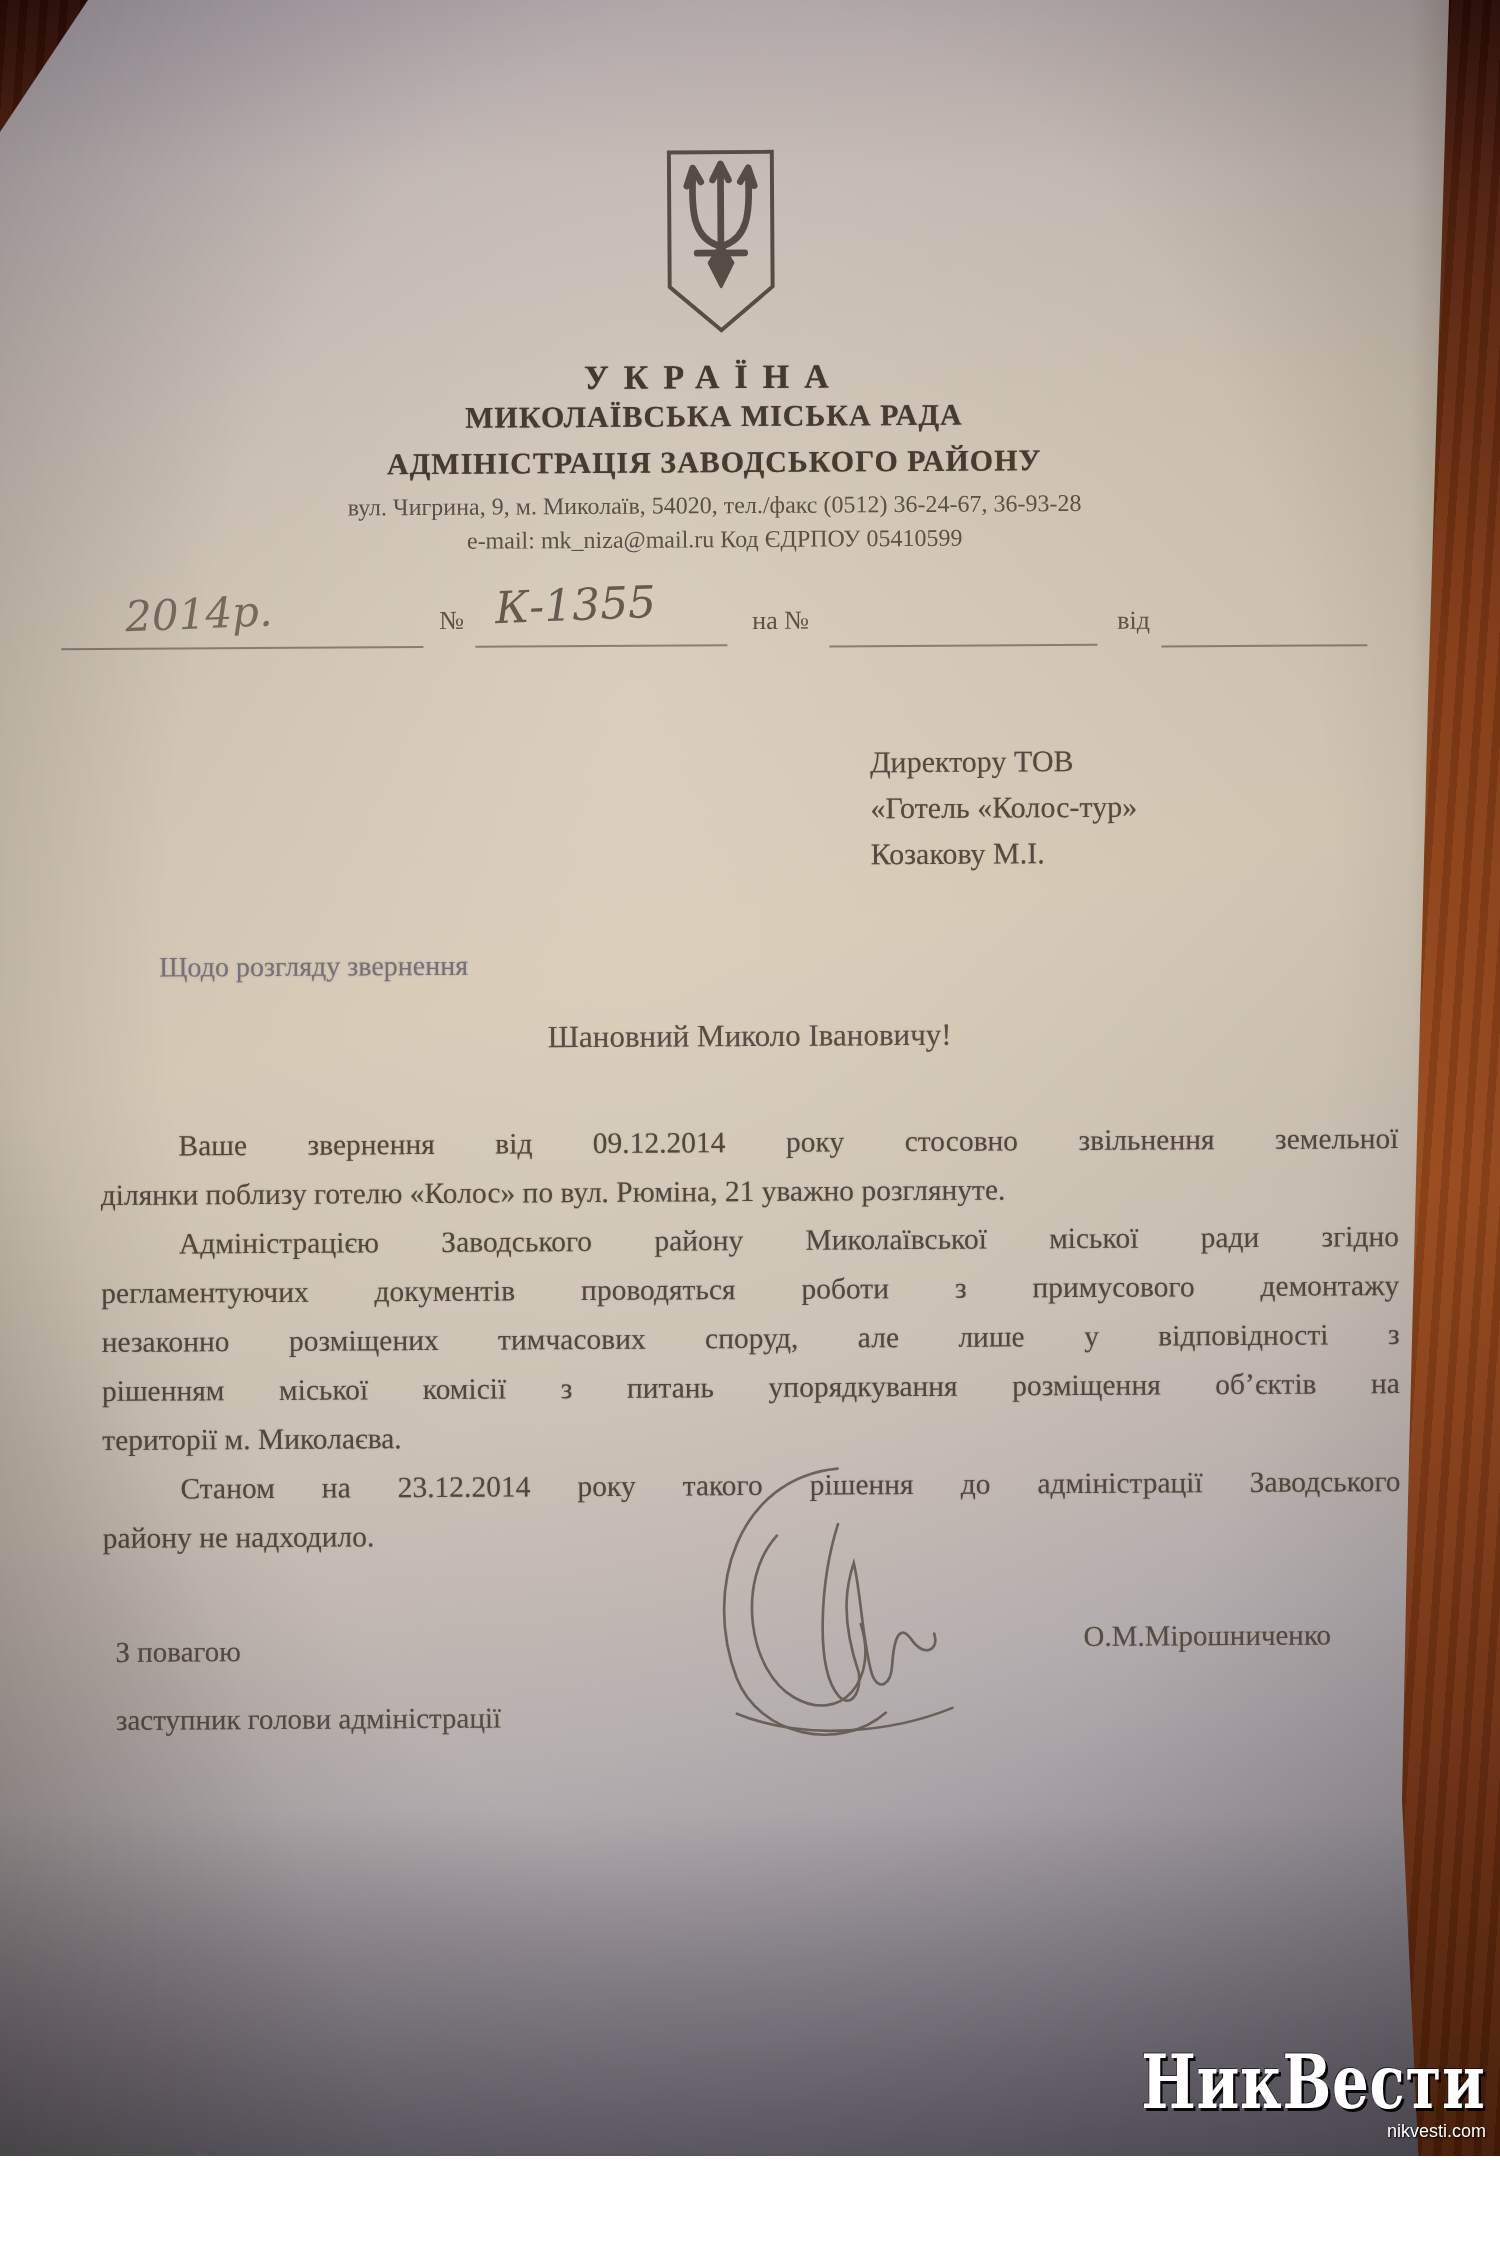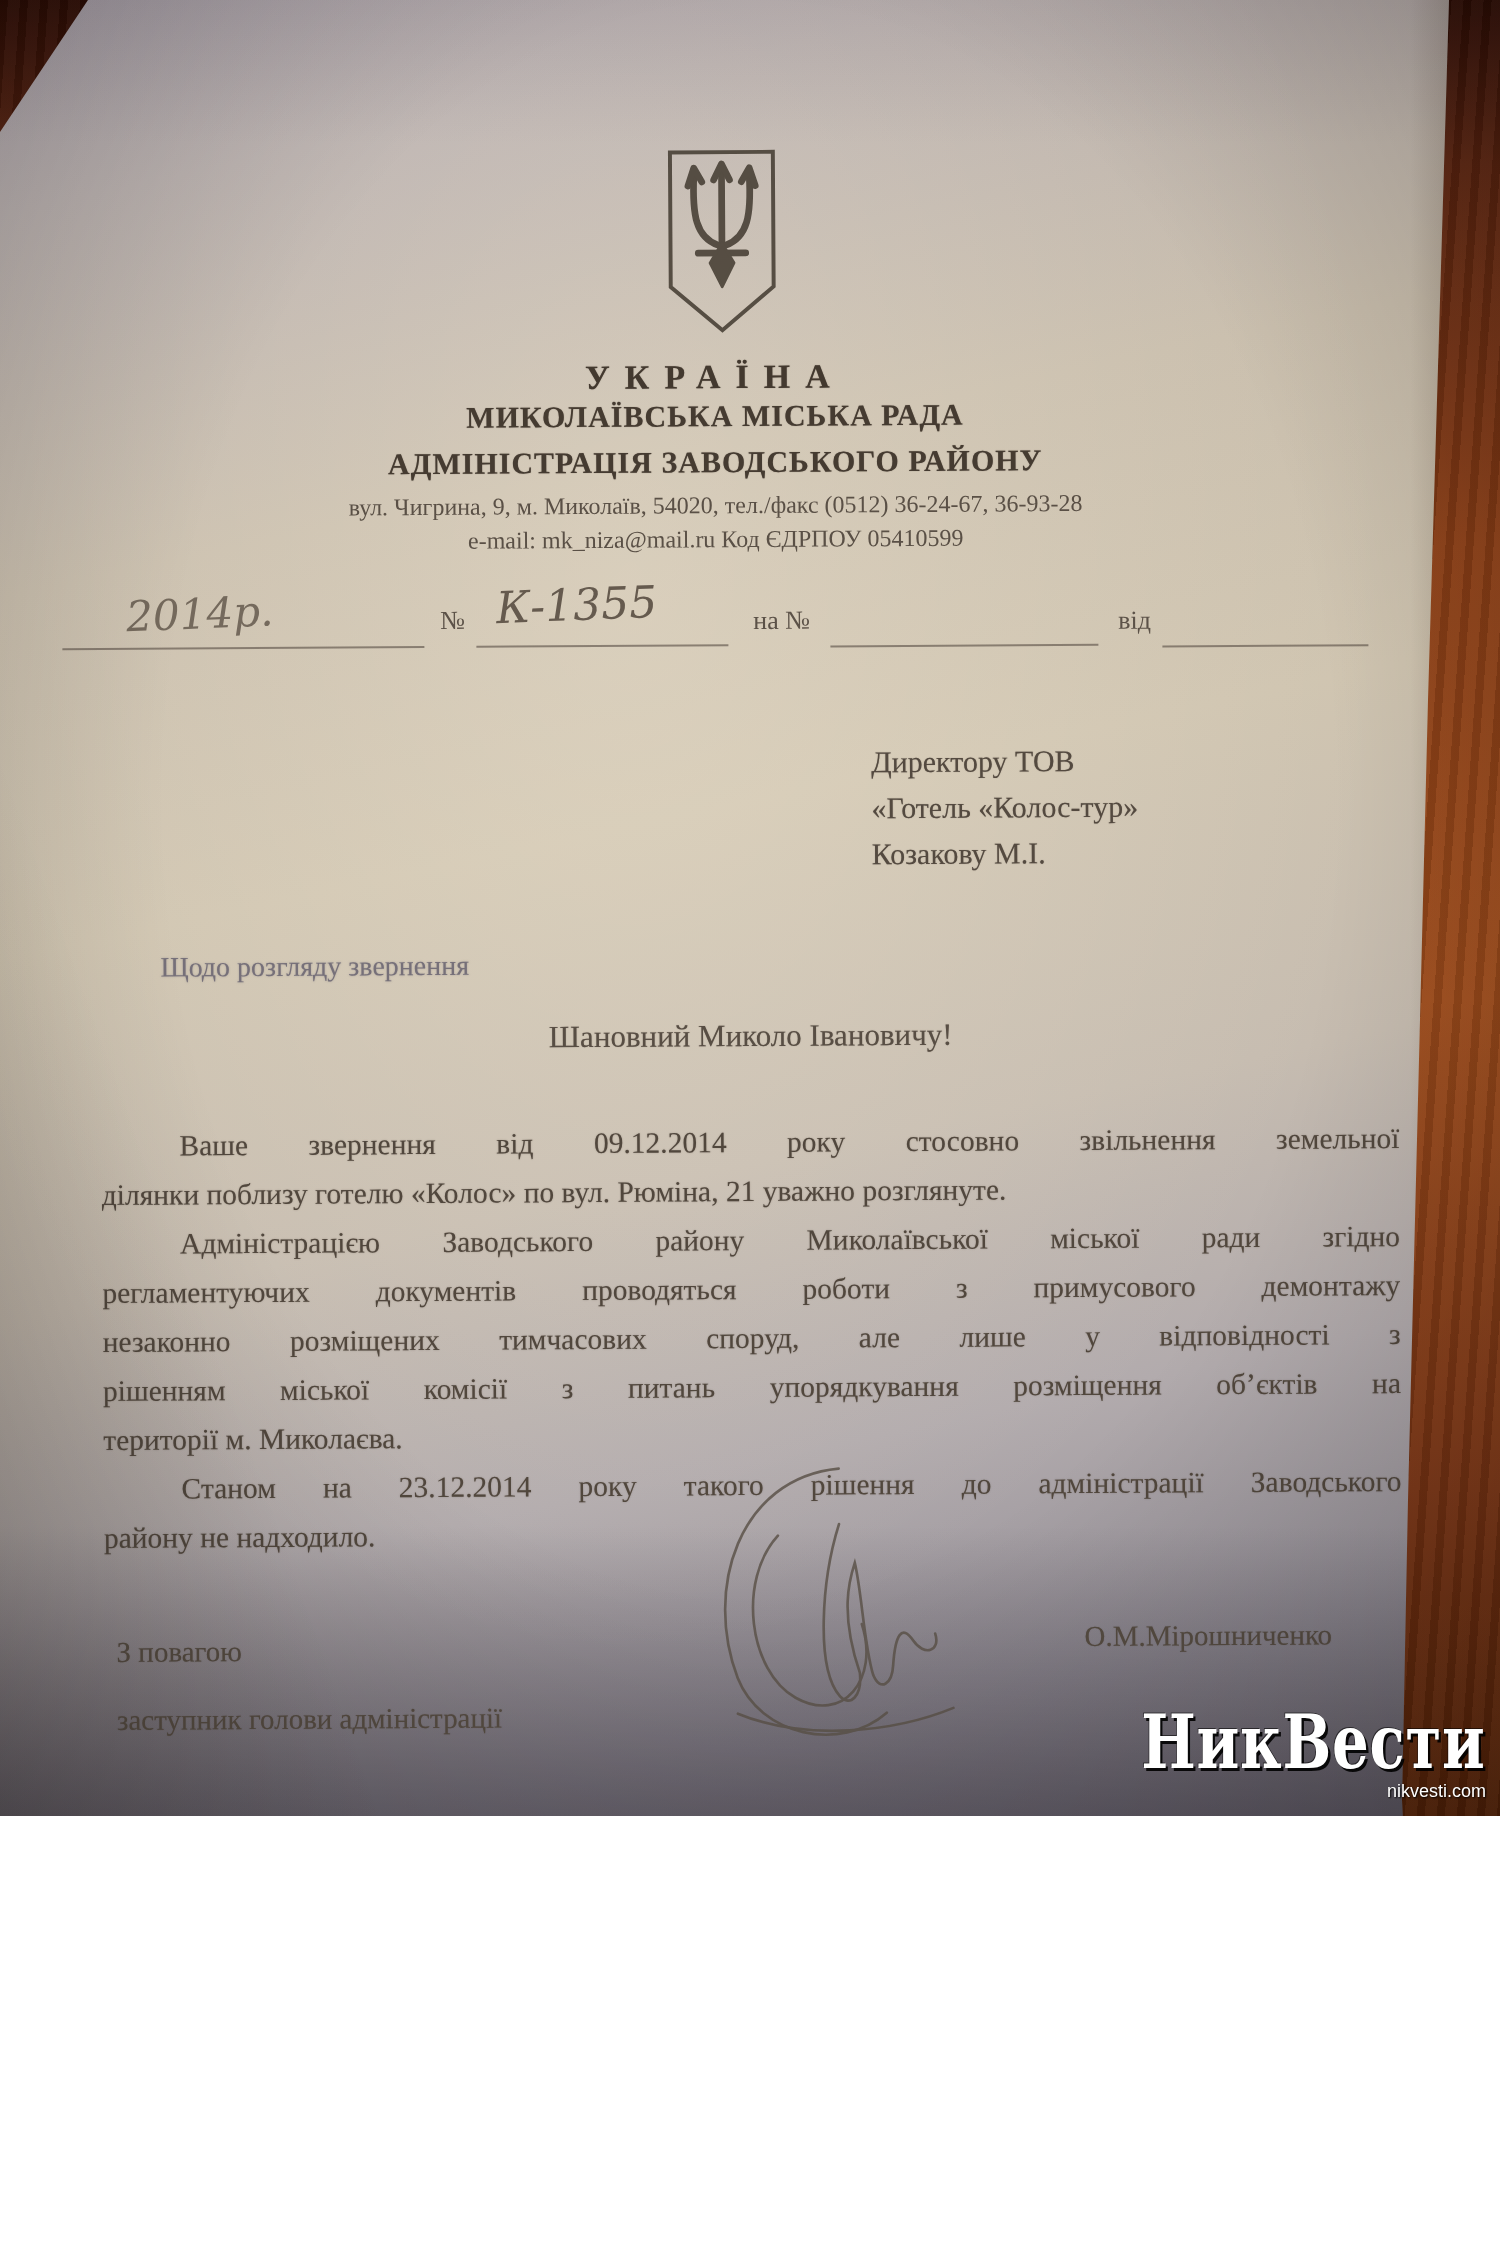--- a/index.html
+++ b/index.html
@@ -1,17 +1,17 @@
 <!DOCTYPE html>
 <html><head>
 <meta charset="utf-8">
 <style>
   html,body{margin:0;padding:0;}
   #screen{
-    position:relative;width:1500px;height:1816px;overflow:hidden;
+    position:relative;width:1500px;height:2156px;overflow:hidden;
     background:
       repeating-linear-gradient(94deg, rgba(0,0,0,0.10) 0 8px, rgba(255,255,255,0.03) 8px 20px),
       linear-gradient(180deg,#2e0d05 0%,#5c2410 9%,#8d3f16 30%,#a04d1c 55%,#7c3514 82%,#582408 100%);
     font-family:"Liberation Serif", serif;
   }
   #paper{
     position:absolute;inset:0;
     clip-path:polygon(88px 0px,1449px 0px,1440px 300px,1428px 700px,1408px 1500px,1402px 1800px,1418px 2150px,1428px 2265px,0px 2265px,0px 132px);
     background:
       radial-gradient(ellipse at 42% 32%, rgba(255,246,226,0.28), transparent 62%),

